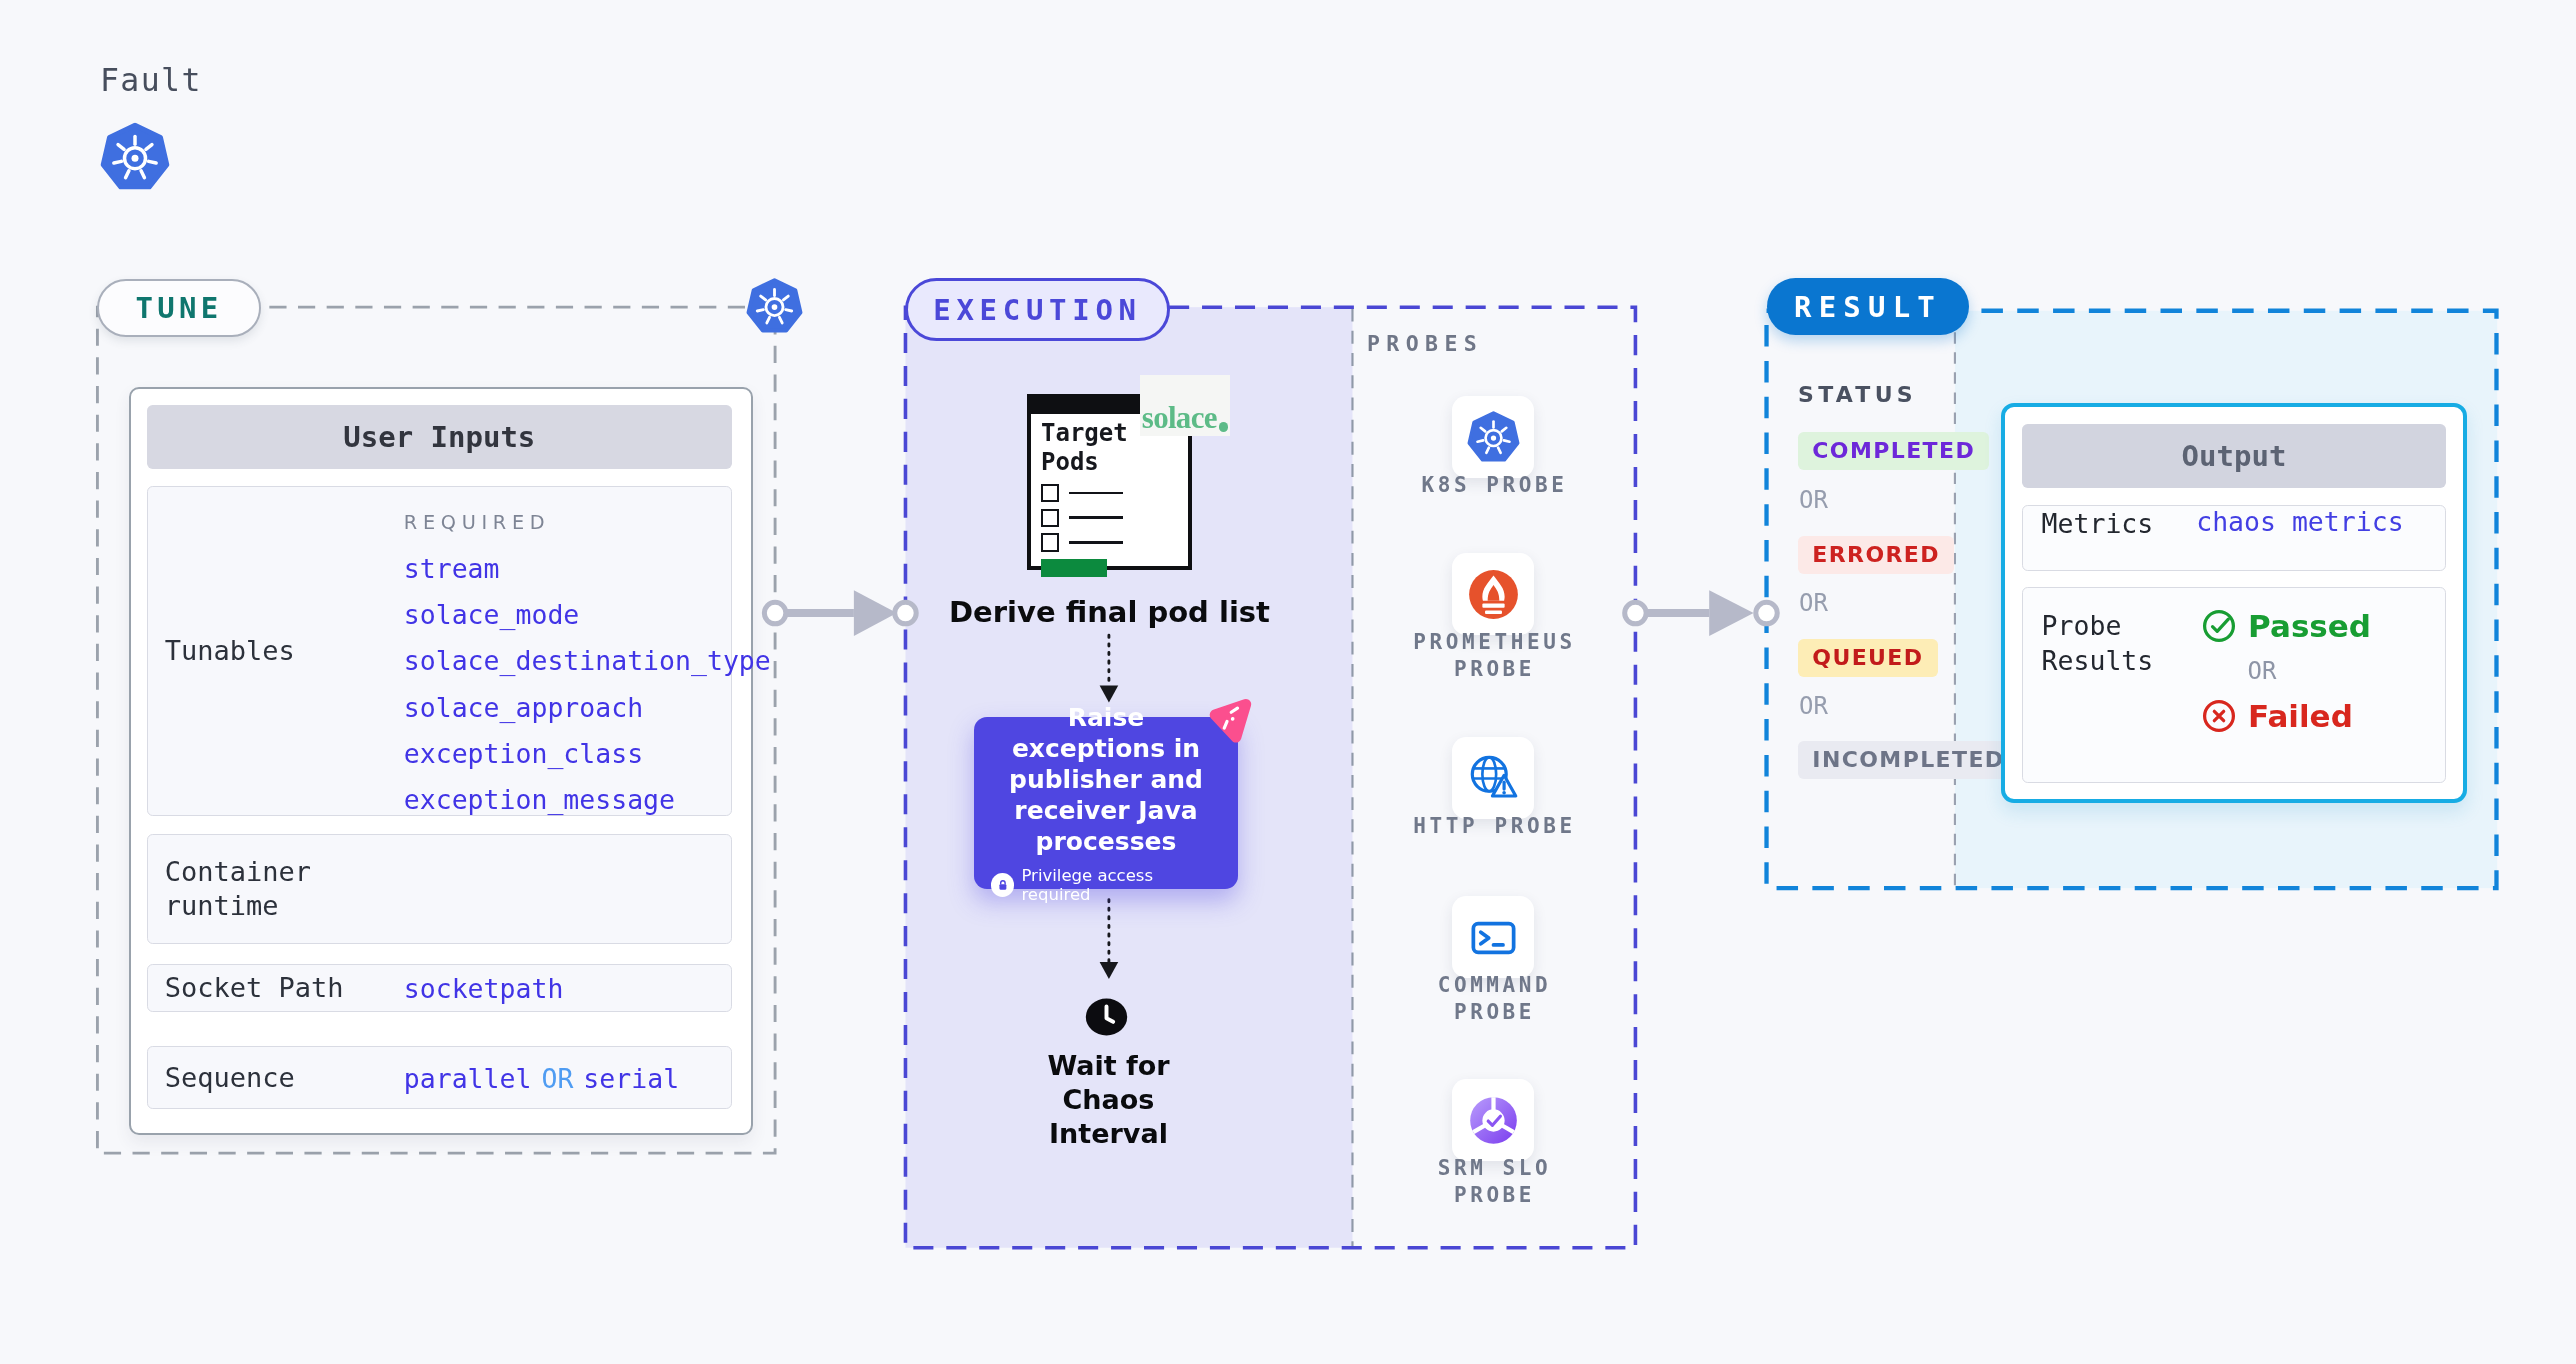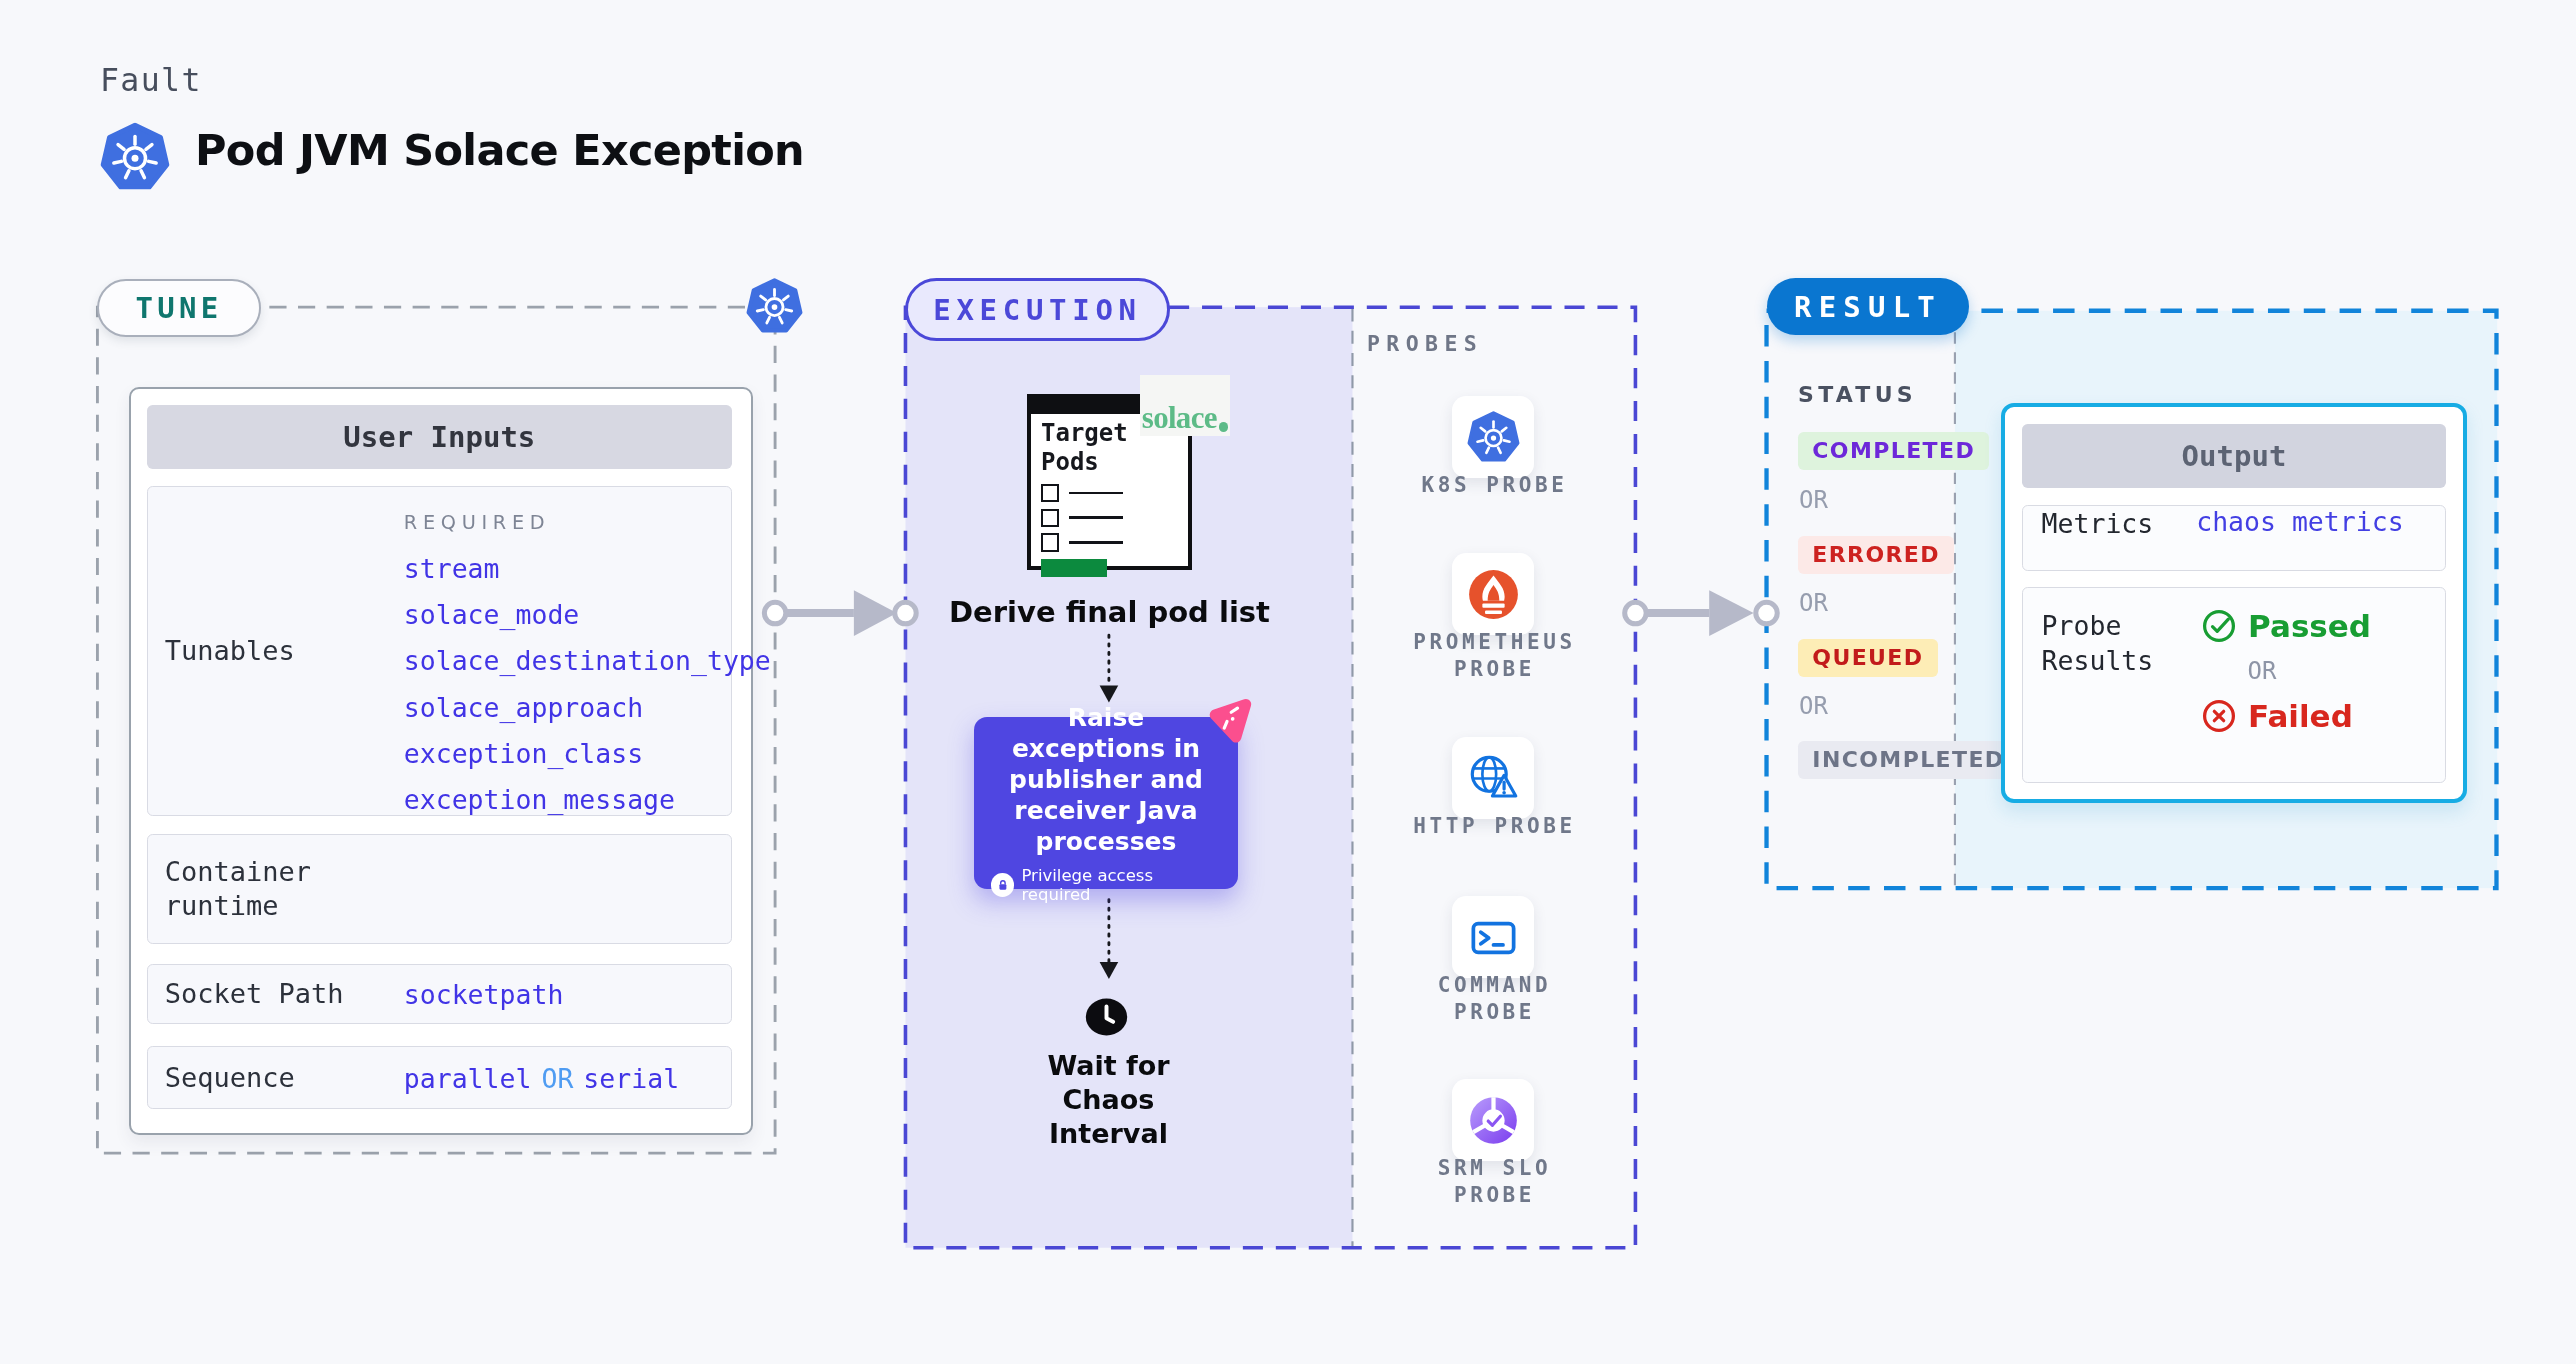--- a/index.html
+++ b/index.html
@@ -27,21 +27,21 @@
   .tune-corner-icon{left:746px;top:268px;width:57px;height:59px;}
 
   
   .ui-card{left:129px;top:378px;width:620px;height:744px;background:#fff;border:2.1px solid #99a2ac;
            border-radius:10px;box-shadow:0 7.2px 15.8px rgba(60,70,90,.08);}
   .ui-header{position:absolute;left:15.8px;top:15.8px;width:585px;height:64px;background:#d7d8e2;border-radius:5.7px;
            display:flex;align-items:center;justify-content:center;font-size:29px;font-weight:700;color:#32353e;}
   .ui-row{position:absolute;left:15.8px;width:585px;background:#f7f8fc;border:1.4px solid #d9dbe4;border-radius:5.7px;box-sizing:border-box;}
   .row-tunables{top:97px;height:330px;}
   .row-container{top:445px;height:110px;}
-  .row-socket{top:575px;height:60px;}
+  .row-socket{top:575px;height:48px;}
   .row-sequence{top:657px;height:63px;}
   .row-label{position:absolute;left:17px;top:50%;transform:translateY(-50%);
              font-family:"DejaVu Sans Mono",monospace;font-size:27px;color:#2c313b;line-height:34px;width:215px;}
   .tunables-col{position:absolute;left:256px;top:24px;display:flex;flex-direction:column;gap:19.3px;}
   .required{font-size:19.3px;letter-spacing:5.7px;color:#7e8595;margin-bottom:1.4px;}
   .tunable{font-family:"DejaVu Sans Mono",monospace;font-size:26.5px;color:#4134e6;line-height:27px;}
   .values-col{position:absolute;left:256px;top:18.6px;display:flex;flex-direction:column;gap:17px;}
   .value-line{display:flex;gap:8.6px;align-items:baseline;}
   .val{font-family:"DejaVu Sans Mono",monospace;font-size:26.5px;color:#4134e6;}
   .val-sep{font-family:"DejaVu Sans Mono",monospace;font-size:26.5px;color:#7aa7f2;}
@@ -208,21 +208,20 @@
     <line x1="1548" y1="874" x2="1548" y2="946" stroke="#17181c" stroke-width="4" stroke-dasharray="3 9" stroke-linecap="round"></line>
     <polygon points="1535,944 1561,944 1548,968" fill="#17181c"></polygon>
     <line x1="1548" y1="1243" x2="1548" y2="1332" stroke="#17181c" stroke-width="4" stroke-dasharray="3 9" stroke-linecap="round"></line>
     <polygon points="1535,1330 1561,1330 1548,1354" fill="#17181c"></polygon>
   </svg>
 
   <div class="abs eyebrow mono">Fault</div>
   <svg class="abs title-icon" viewBox="0 0 100 100">
       <use href="#icon-k8s"></use>
     </svg>
-  <div class="abs page-title">Pod JVM Solace Exception</div>
 
   <div class="abs pill pill-tune">
     <span>TUNE</span>
   </div>
   <svg class="abs tune-corner-icon" viewBox="0 0 100 100">
       <use href="#icon-k8s"></use>
     </svg>
 
   <div class="abs ui-card">
     <div class="ui-header mono">User Inputs</div>

